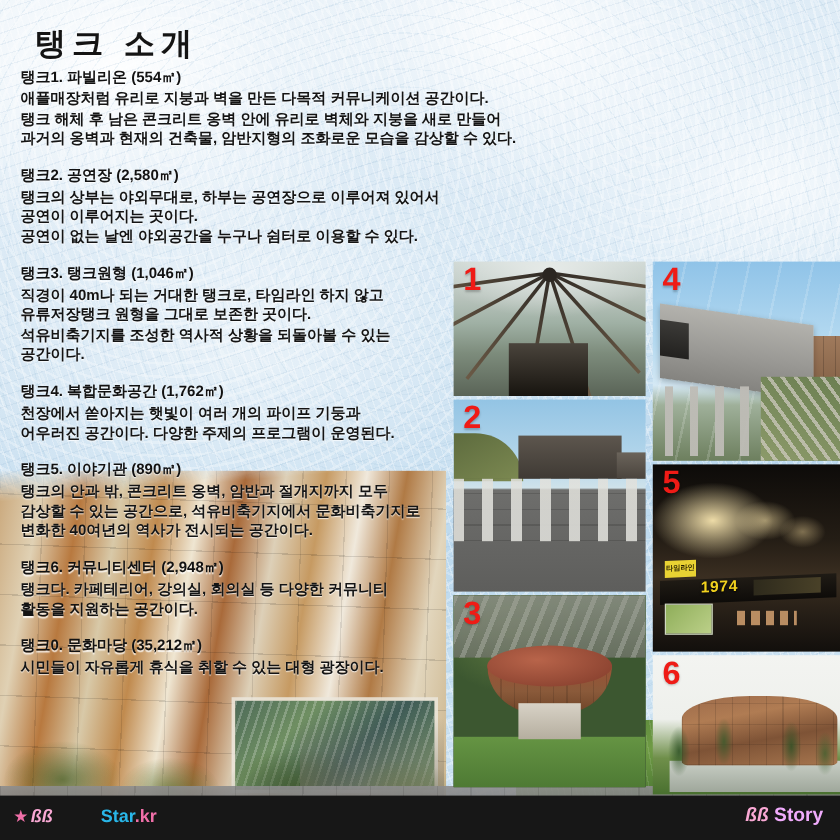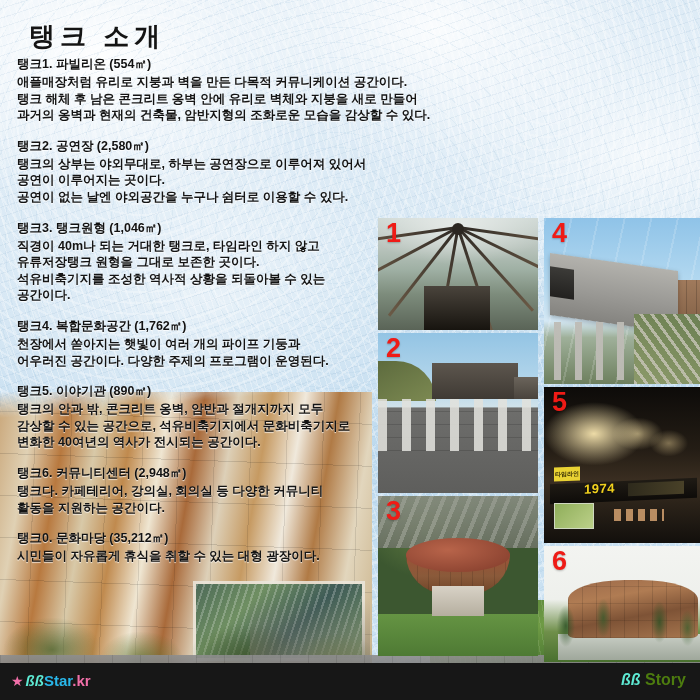--- a/index.html
+++ b/index.html
@@ -390,24 +390,24 @@
     white-space: nowrap;
   }
   .brand-right {
     position: absolute;
     right: 14px; top: 8px;
     font-size: 16px;
     font-weight: bold;
     white-space: nowrap;
   }
   .star-icon { color: #f06fa8; font-size: 14px; margin-right: 2px; }
-  .bb { color: #5eead4; font-style: italic; }
-  .star-word { color: #29b6e8; }
+  .bb { color: #f9a8d4; font-style: italic; }
+  .star-word { color: #29b6e8; padding-left: 40px; }
   .kr { color: #f06fa8; }
-  .story-word { color: #4d7c0f; }
+  .story-word { color: #f0abfc; }
 
   .page-badge {
     position: absolute;
     left: 343px; bottom: 9px;
     width: 20px; height: 20px;
     border-radius: 50%;
     background: #cc1d20;
     color: #ffffff;
     font-size: 12px;
     font-weight: bold;

